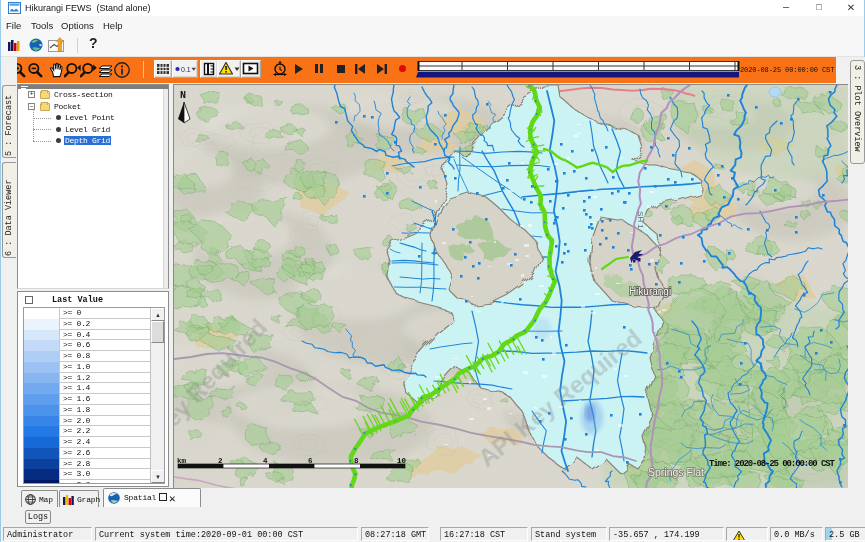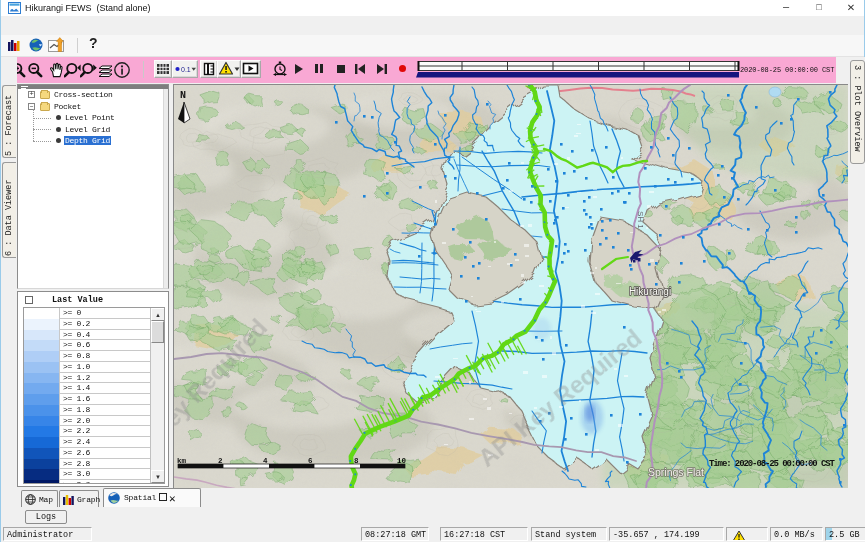--- a/index.html
+++ b/index.html
@@ -8,21 +8,21 @@
 
 #title{position:absolute;left:0;top:0;width:100%;height:16px;background:#ffffff}
 #title .txt{position:absolute;left:24px;top:2.5px;font-size:9px;color:#111}
 #winbtns span{position:absolute;top:0;width:14px;height:15px;color:#333;font-size:11px;text-align:center;line-height:15px}
 
 #menubar{position:absolute;left:0;top:16px;width:100%;height:19px;background:#f7f7f7;font-size:9.5px;color:#1a1a1a}
 #menubar span{position:absolute;top:4px}
 
 #toolbar{position:absolute;left:0;top:35px;width:100%;height:22px;background:#f7f7f7;border-bottom:1px solid #e3e3e3}
 
-#mtb{position:absolute;left:4px;top:57px;width:831px;height:26px;background:#f9a8d4}
+#mtb{position:absolute;left:4px;top:57px;width:831px;height:26px;background:#f97316}
 #mtb .sep{position:absolute;top:4px;width:1px;height:17px;background:#c9c9c9}
 .btn3d{position:absolute;border:1px solid #fdfdfd;border-right-color:#a8a8a8;border-bottom-color:#a8a8a8;background:#f1f1ef;box-shadow:inset -1px -1px 0 #d8d8d8}
 
 #lstrip{position:absolute;left:0;top:57px;width:16px;height:469px;background:#f0f0f0}
 .vtab{position:absolute;left:1px;width:14px;background:#f2efe7;border:1px solid #9a9a9a;border-right:none;border-radius:3px 0 0 3px;}
 .vtab .t{position:absolute;left:1px;font-family:"Liberation Mono",monospace;font-size:8.5px;color:#222;white-space:nowrap;transform:rotate(-90deg);transform-origin:0 0}
 #rstrip{position:absolute;left:847px;top:57px;width:18px;height:469px;background:#f0f0f0}
 #rtab{position:absolute;left:849px;top:60px;width:15px;height:104px;background:#f2efe7;border:1px solid #9a9a9a;border-radius:3px;}
 #rtab .t{position:absolute;left:11px;top:4px;font-family:"Liberation Mono",monospace;font-size:8.5px;color:#222;white-space:nowrap;transform:rotate(90deg);transform-origin:0 0}
 
@@ -43,39 +43,45 @@
 .lsw{position:absolute;left:0;top:0;width:36px;height:10.75px;border-right:1px solid #c8c8c8}
 .llb{position:absolute;left:39px;top:0px;font-family:"Liberation Mono",monospace;font-size:8px;color:#111;letter-spacing:-0.3px}
 #lscroll{position:absolute;right:0;top:0;width:14px;height:175px;background:#f0f0f0;border-left:1px solid #c0c0c0}
 .sbtn{position:absolute;left:0;width:14px;height:13px;background:#f0f0f0;border:1px solid #fff;border-right-color:#888;border-bottom-color:#888;text-align:center;font-size:6px;color:#333;line-height:12px}
 
 #map{position:absolute;left:172px;top:84px;width:675px;height:404px;overflow:hidden;border-top:1px solid #898989;border-left:1px solid #898989}
 
 #btabs{position:absolute;left:16px;top:488px;width:831px;height:20px}
 .btab{position:absolute;top:2px;height:17px;background:#f0f0f0;border:1px solid #8c8c8c;border-bottom:none;border-radius:2px 2px 0 0;font-family:"Liberation Mono",monospace;font-size:8px;letter-spacing:-0.2px;color:#111}
 .btab .lab{position:absolute;top:4px}
-#logsbtn{position:absolute;left:24px;top:510px;width:42px;height:14px;background:#f0f0f0;border:1px solid #8c8c8c;border-radius:2px;font-family:"Liberation Mono",monospace;font-size:8.5px;color:#111;text-align:center;line-height:12px}
+#logsbtn{position:absolute;left:24px;top:510px;width:26px;height:14px;background:#f0f0f0;border:1px solid #8c8c8c;border-radius:2px;font-family:"Liberation Mono",monospace;font-size:8.5px;color:#111;text-align:center;line-height:12px}
 
 #status{position:absolute;left:0;top:526px;width:865px;height:16px;background:#f0f0f0}
 .spanel{position:absolute;top:1px;height:14px;border:1px solid #a8a8a8;border-right-color:#fff;border-bottom-color:#fff;font-family:"Liberation Mono",monospace;font-size:8.5px;color:#111;white-space:nowrap;padding:2px 0 0 3px;overflow:hidden}
 svg{display:block}
 </style></head><body>
 <div id="win">
  <div id="title">
   <svg class="abs" style="left:7px;top:2px" width="13" height="12">
         <rect x="0.5" y="0.5" width="12" height="11" fill="#fff" stroke="#2d7dd2"></rect>
         <rect x="1.5" y="1.5" width="10" height="2.2" fill="#4aa3dd"></rect>
         <path d="M2,9.5 C3,6.5 4.5,6.5 5.5,8 C6.5,9.5 8,5 9,7.5 L11,9.5 Z" fill="#2d7dd2"></path>
       </svg>
   <div class="txt">Hikurangi FEWS&nbsp; (Stand alone)</div>
   <div id="winbtns">
    <span style="left:778px;top:-1px">–</span>
    <span style="left:811px;font-size:9px">□</span>
    <span style="left:843px;font-size:10px">✕</span>
   </div>
+ </div>
+ <div id="menubar">
+  <span style="left:5px">File</span>
+      <span style="left:30px">Tools</span>
+  <span style="left:60px">Options</span>
+      <span style="left:102px">Help</span>
  </div>
  <div id="toolbar">
   <svg class="abs" style="left:6px;top:3px" width="15" height="15">
    <rect x="1" y="4" width="2.5" height="9" fill="#15155e"></rect>
         <rect x="4" y="2" width="2.5" height="11" fill="#15155e"></rect>
    <rect x="7" y="5" width="2.5" height="8" fill="#c00"></rect>
         <rect x="10" y="3" width="2.5" height="10" fill="#e8a000"></rect>
   </svg>
   <svg class="abs" style="left:28px;top:3px" width="15" height="15">
    <circle cx="7" cy="7" r="6.5" fill="#1560b8"></circle>
@@ -1397,20 +1403,21 @@
           <path d="M2.5,8.5 Q5,7.4 8,8.5 Q10,9.4 10.8,7.8 Q9,11 5.5,11 Q3.5,10.3 2.5,8.5Z" fill="#9fd09f"></path>
         </svg>
    <span class="lab" style="left:20px">Spatial</span>
    <span class="abs" style="left:55px;top:4px;width:8px;height:8px;border:1.4px solid #222"></span>
    <span class="abs" style="left:65px;top:3px;font-size:11px;font-weight:bold;color:#111">✕</span>
   </div>
  </div>
  <div id="logsbtn">Logs</div>
  <div id="status">
 <div class="spanel" style="left:2px;width:89px"><span style="position:relative">Administrator</span></div>
+<div class="spanel" style="left:94px;width:263px"><span style="position:relative">Current system time:2020-09-01 00:00 CST</span></div>
 <div class="spanel" style="left:360px;width:68px"><span style="position:relative">08:27:18 GMT</span></div>
 <div class="spanel" style="left:439px;width:88px"><span style="position:relative">16:27:18 CST</span></div>
 <div class="spanel" style="left:530px;width:76px"><span style="position:relative">Stand system</span></div>
 <div class="spanel" style="left:608px;width:115px"><span style="position:relative">-35.657 , 174.199</span></div>
 <div class="spanel" style="left:725px;width:42px">
         <svg width="14" height="12" style="margin-left:2px">
           <path d="M7,1 L13,11 L1,11 Z" fill="#ffe000" stroke="#333" stroke-width="1" stroke-linejoin="round"></path>
           <rect x="6.4" y="4" width="1.2" height="3.6" fill="#111"></rect>
           <rect x="6.4" y="8.6" width="1.2" height="1.4" fill="#111"></rect>
         </svg>

